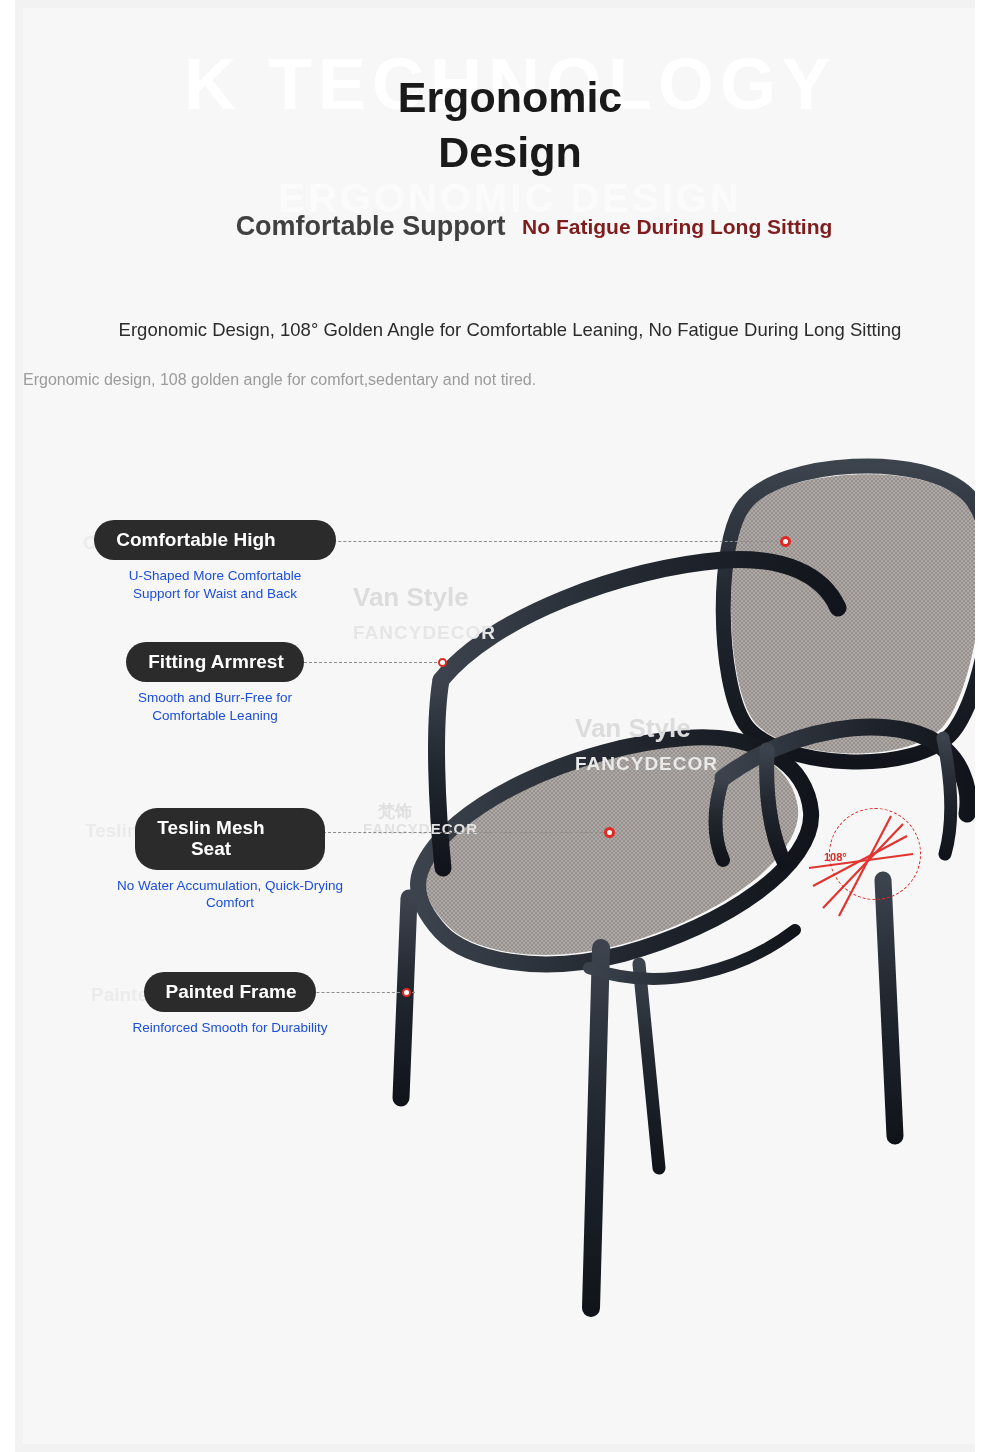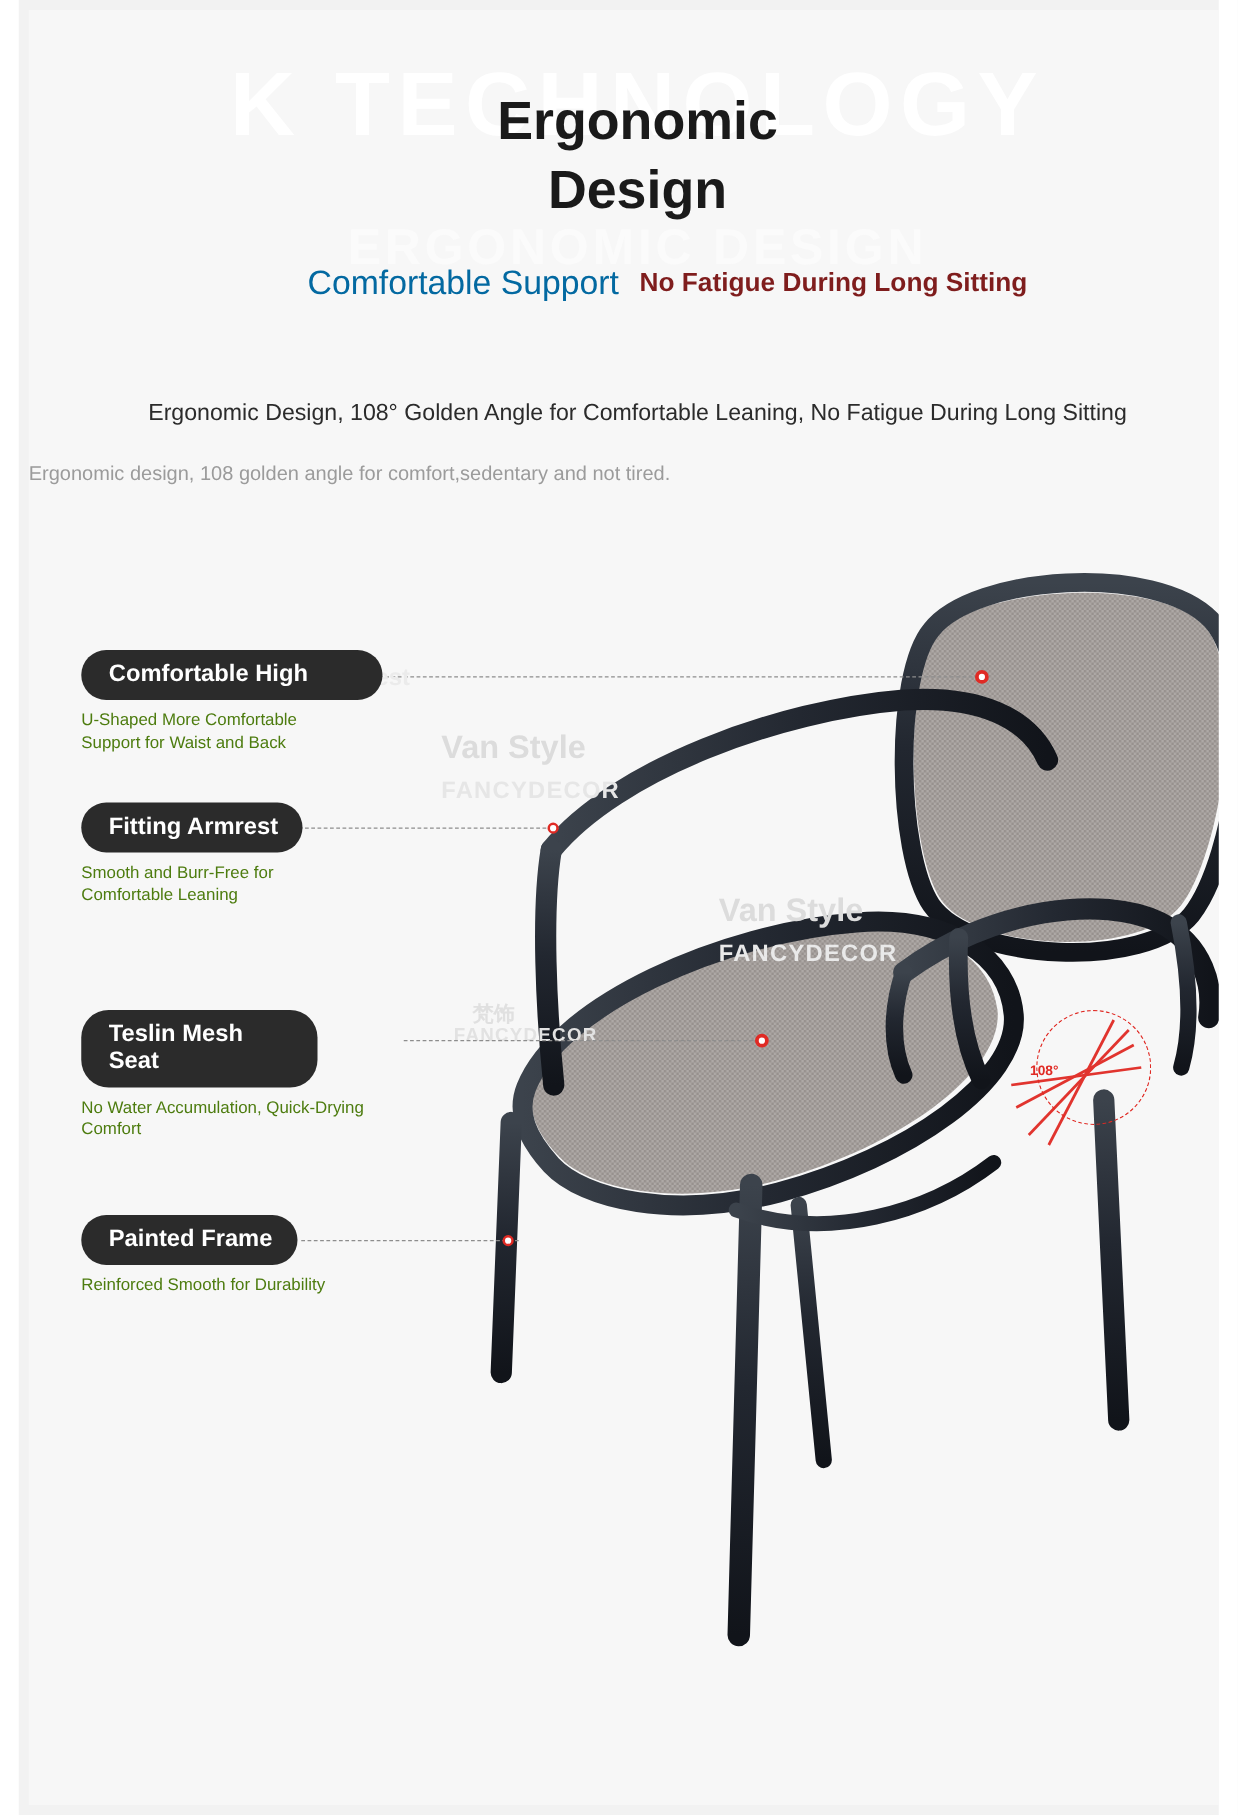--- a/index.html
+++ b/index.html
@@ -71,22 +71,22 @@
     position: absolute;
     left: 0;
     top: 205px;
     width: 974px;
     text-align: center;
     line-height: 1;
     white-space: nowrap;
   }
   .subtitle-main {
     font-size: 27px;
-    font-weight: normal;
-    color: #0369a1;
+    font-weight: bold;
+    color: #404040;
     vertical-align: middle;
     margin-left: 48px;
   }
   .subtitle-accent {
     font-size: 21px;
     font-weight: bold;
     color: #7f1d1d;
     vertical-align: middle;
     margin-left: 12px;
   }
@@ -120,38 +120,38 @@
     pointer-events: none;
   }
   .wm-a { left: 330px; top: 574px; font-size: 26px; color: #dcdcdc; }
   .wm-a-sub { left: 330px; top: 614px; font-size: 19px; color: #e6e6e6; letter-spacing: 1px;}
   .wm-b { left: 552px; top: 705px; font-size: 26px; color: #dcdcdc; }
   .wm-b-sub { left: 552px; top: 745px; font-size: 19px; color: #e9e9e9; letter-spacing: 1px;}
   .wm-cn { left: 355px; top: 792px; font-size: 17px; color: #e0e0e0; }
   .wm-cn2 { left: 340px; top: 812px; font-size: 15px; color: #e2e2e2; letter-spacing: 1px;}
 
   
-  .callout { position: absolute; }
+  .callout { position: absolute; text-align: center; }
   .pill {
     display: inline-block;
     background: #2b2b2b;
     color: #ffffff;
     border-radius: 22px;
     padding: 9px 20px 10px 22px;
     font-size: 19px;
     font-weight: bold;
     line-height: 1.12;
     white-space: pre-line;
   }
   .pill.wide { padding-right: 60px; }
   .callout-desc {
     margin-top: 7px;
     margin-left: 0;
     font-size: 13.5px;
-    color: #4d7c0f;
+    color: #1d4ed8;
     line-height: 1.33;
     white-space: pre-line;
   }
   .ghost-label {
     position: absolute;
     font-size: 19px;
     font-weight: bold;
     color: #ebebeb;
     white-space: nowrap;
     user-select: none;

